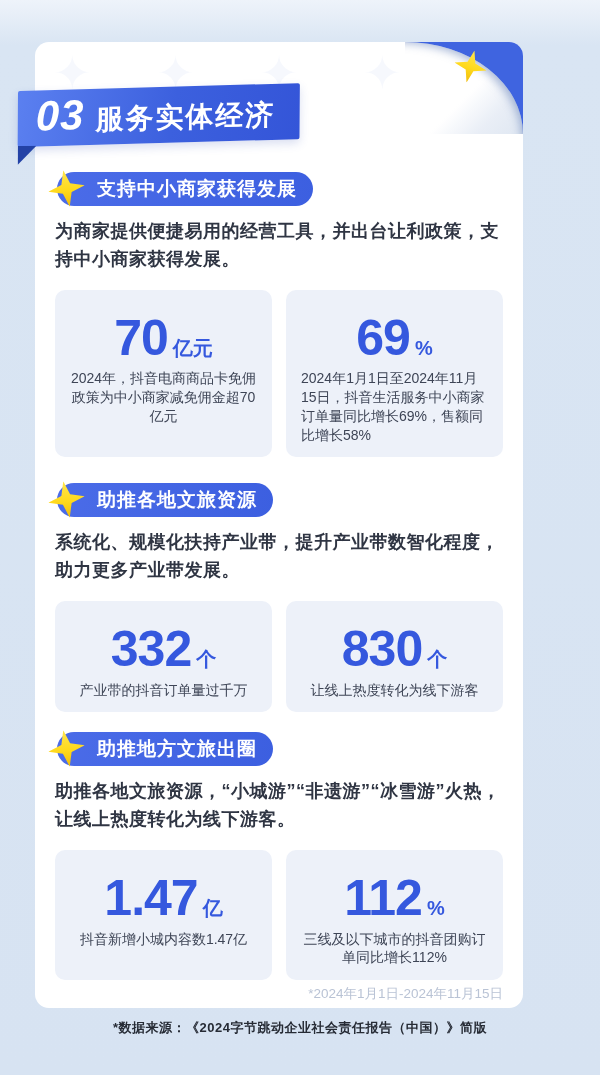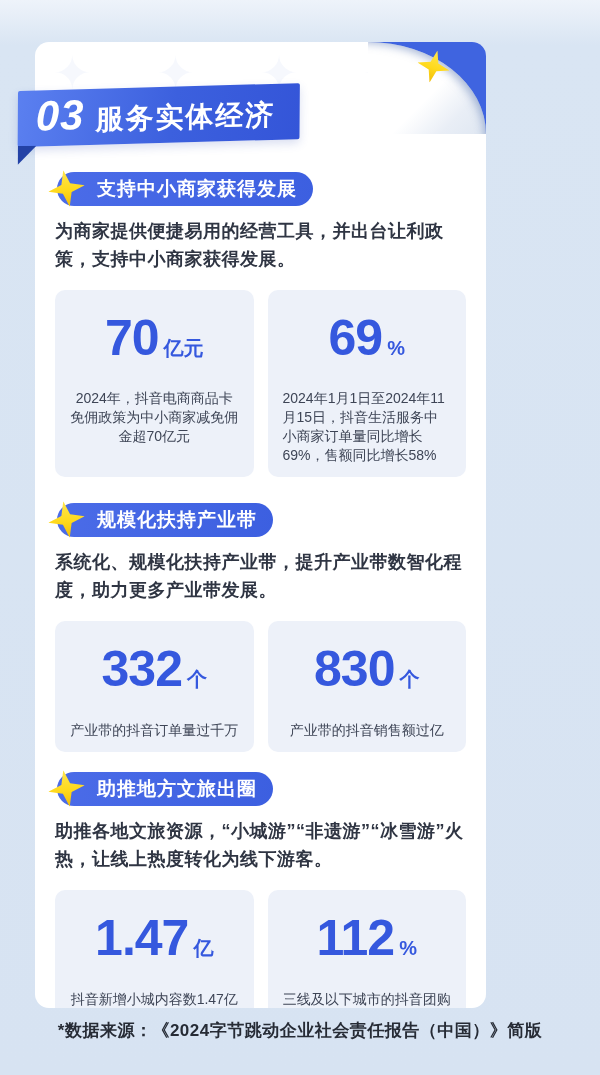--- a/index.html
+++ b/index.html
@@ -6,21 +6,21 @@
   html,body { width:600px; height:1075px; }
   body {
     position:relative;
     font-family:"Liberation Sans","DejaVu Sans",sans-serif;
     background:linear-gradient(180deg,#eef3fa 0%,#d9e5f3 45px,#d7e3f2 100%);
     overflow:hidden;
   }
 
   
   .card {
-    position:absolute; left:35px; top:42px; width:451px; height:966px;
+    position:absolute; left:35px; top:42px; width:488px; height:966px;
     background:#ffffff; border-radius:14px; overflow:hidden;
     padding:0 20px;
   }
   .card::before { 
     content:"✦ ✦ ✦ ✦ ✦ ✦";
     position:absolute; top:4px; left:18px; right:0;
     font-size:46px; letter-spacing:26px; white-space:nowrap;
     color:rgba(70,110,210,0.05); font-weight:bold;
   }
 
@@ -86,31 +86,31 @@
   }
 
   .stats { display:flex; gap:14px; margin-top:16px; }
   .stat {
     flex:1; background:#edf1f9; border-radius:10px;
     padding:22px 15px 13px; text-align:center;
   }
   .num-line { color:#3558de; line-height:1.05; }
   .num-line .val { font-size:50px; font-weight:800; letter-spacing:-1px; }
   .num-line .unit { font-size:20px; font-weight:800; margin-left:5px; }
-  .cap { margin-top:25px; font-size:14px; line-height:1.34; color:#3e4556; font-weight:500; }
+  .cap { margin-top:5px; font-size:14px; line-height:1.34; color:#3e4556; font-weight:500; }
   .cap-left { text-align:left; }
 
   .footnote {
     margin-top:5px; text-align:right; font-size:13.5px; color:#b9c3d5; font-weight:500;
   }
 
   
   .footer {
     position:absolute; left:0; top:1019px; width:600px; text-align:center;
-    font-size:17px; font-weight:700; color:#262b35; letter-spacing:.5px;
+    font-size:13px; font-weight:700; color:#262b35; letter-spacing:.5px;
   }
 </style>
 </head>
 <body>
 
 <div class="banner">
   <span class="num">03</span>
   <span class="ttl">服务实体经济</span>
 </div>
 
@@ -140,36 +140,36 @@
         </div>
         <div class="cap cap-left">2024年1月1日至2024年11月15日，抖音生活服务中小商家订单量同比增长69%，售额同比增长58%</div>
       </div>
     </div>
   </section>
 
   <section class="sec2">
     <div class="badge-row">
       <span class="badge">
         <span class="star4 badge-star"></span>
-        <span class="badge-label">规模化扶持产业带</span>
+        <span class="badge-label">助推各地文旅资源</span>
       </span>
     </div>
     <p class="body-text">系统化、规模化扶持产业带，提升产业带数智化程度，助力更多产业带发展。</p>
     <div class="stats">
       <div class="stat">
         <div class="num-line">
           <span class="val">332</span><span class="unit">个</span>
         </div>
         <div class="cap">产业带的抖音订单量过千万</div>
       </div>
       <div class="stat">
         <div class="num-line">
           <span class="val">830</span><span class="unit">个</span>
         </div>
-        <div class="cap">产业带的抖音销售额过亿</div>
+        <div class="cap">让线上热度转化为线下游客</div>
       </div>
     </div>
   </section>
 
   <section class="sec3">
     <div class="badge-row">
       <span class="badge">
         <span class="star4 badge-star"></span>
         <span class="badge-label">助推地方文旅出圈</span>
       </span>

